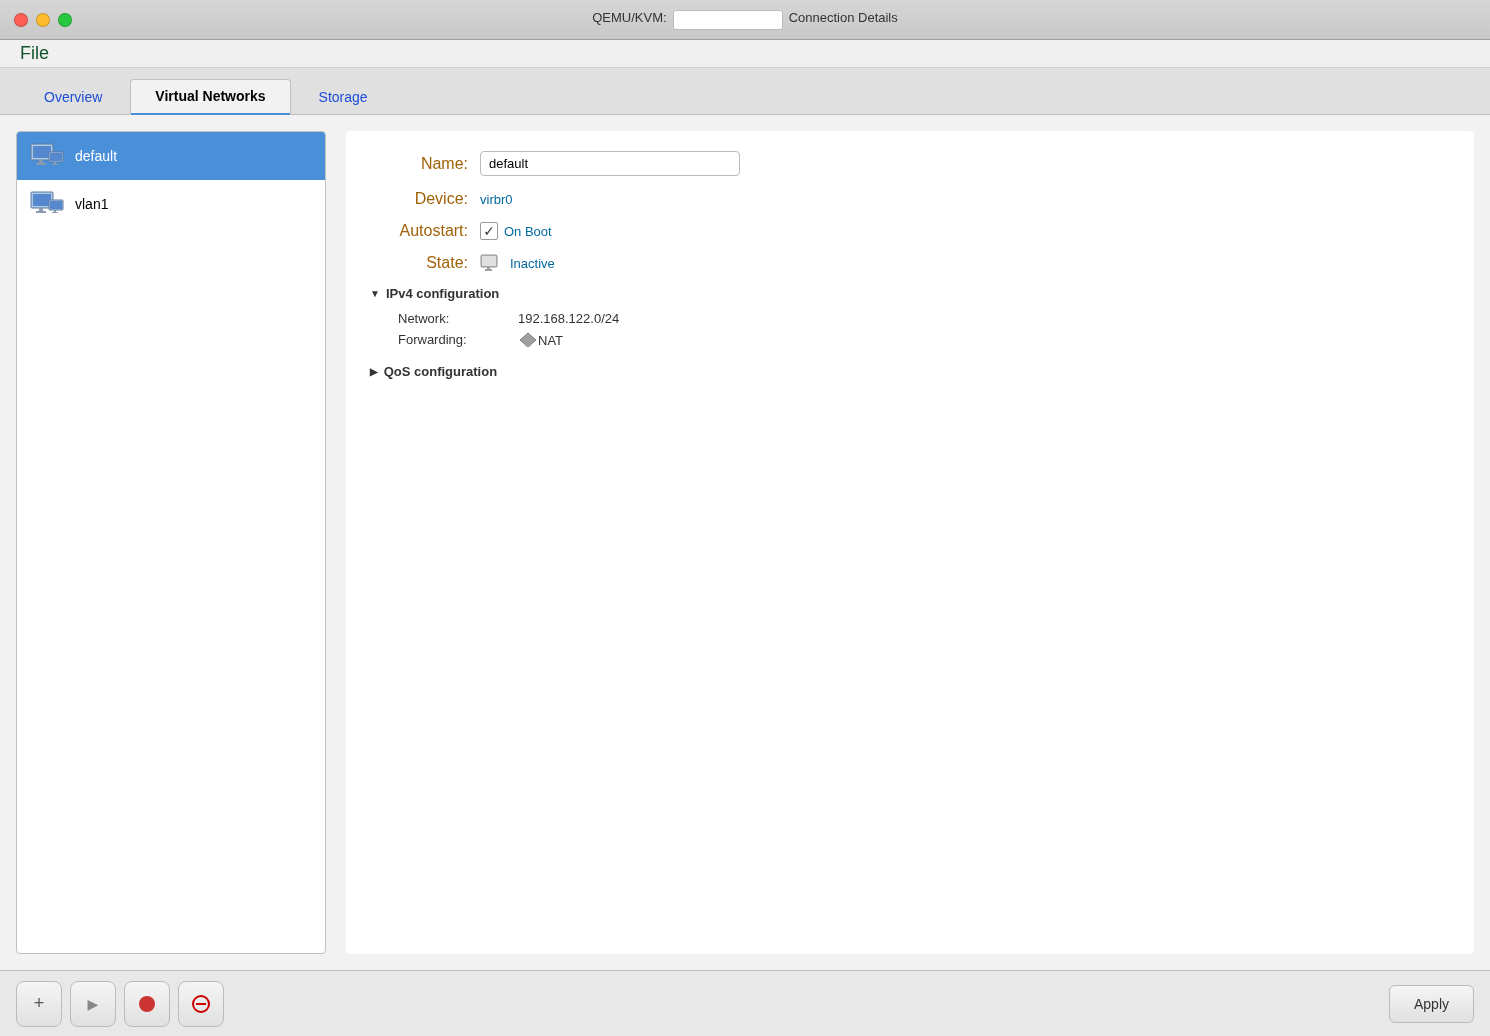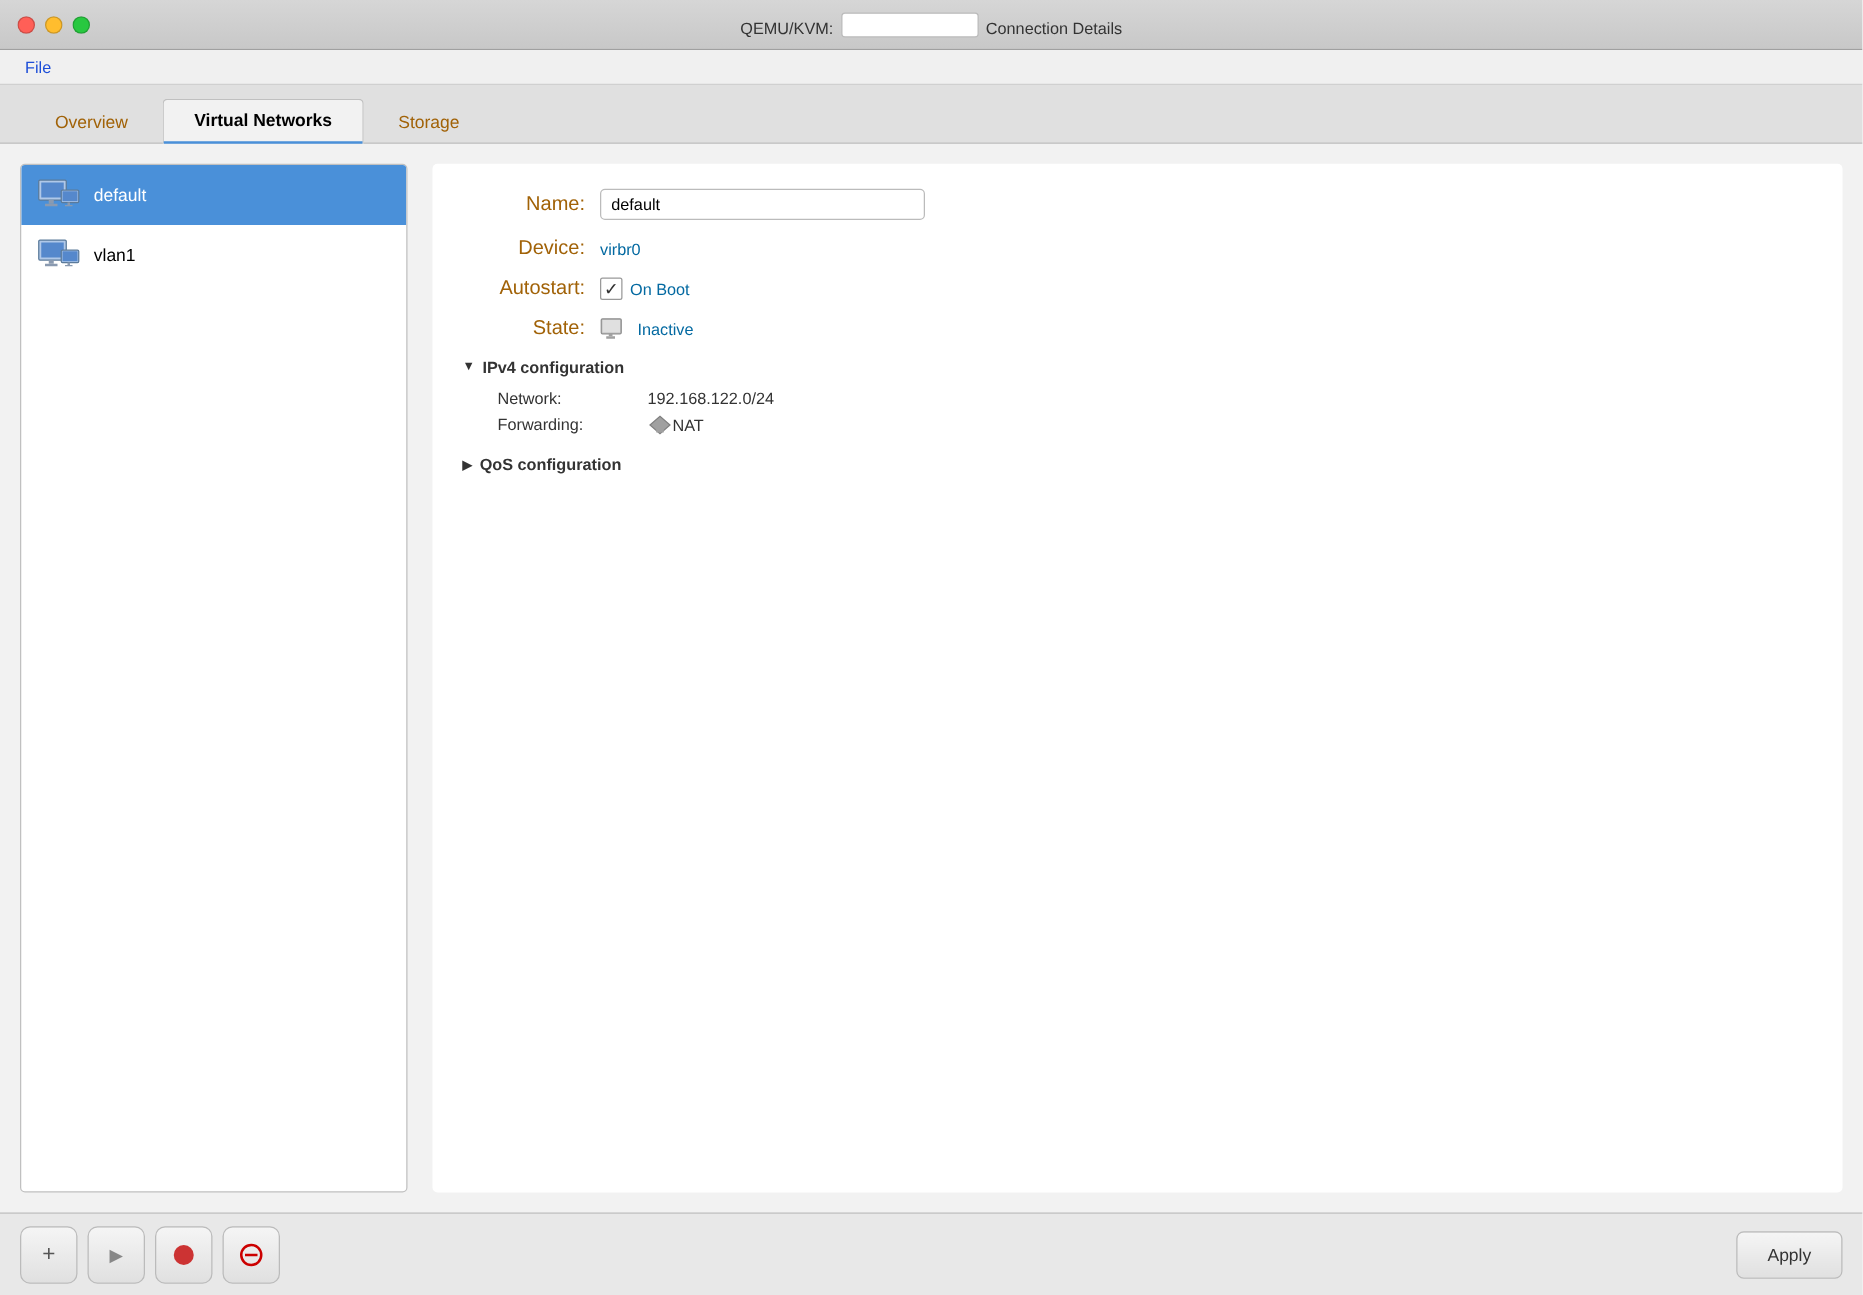--- a/index.html
+++ b/index.html
@@ -36,21 +36,21 @@
       border: 1px solid rgba(0,0,0,0.2);
       cursor: pointer;
     }
     .tb-close { background: #ff5f57; }
     .tb-min { background: #ffbd2e; }
     .tb-max { background: #28c840; }
     .titlebar-title {
       font-size: 13px;
       color: #333;
       display: flex;
-      align-items: flex-end;
+      align-items: flex-start;
       gap: 6px;
     }
     .titlebar-input {
       background: #fff;
       border: 1px solid #bbb;
       border-radius: 3px;
       padding: 1px 6px;
       font-size: 12px;
       color: #ccc;
       width: 110px;
@@ -60,22 +60,22 @@
     
     .menubar {
       background: #f0f0f0;
       height: 28px;
       display: flex;
       align-items: center;
       padding: 0 12px;
       border-bottom: 1px solid #d0d0d0;
     }
     .menu-item {
-      font-size: 13px;
-      color: #1d4ed8;
+      font-size: 18px;
+      color: #14532d;
       padding: 4px 8px;
       cursor: pointer;
       border-radius: 3px;
     }
 
     
     .main-content {
       background: #f2f2f2;
       display: flex;
       flex-direction: column;
@@ -87,21 +87,21 @@
       background: #e0e0e0;
       display: flex;
       align-items: flex-end;
       padding: 10px 20px 0 20px;
       border-bottom: 1px solid #c0c0c0;
       gap: 4px;
     }
     .tab {
       padding: 8px 24px 10px 24px;
       font-size: 14px;
-      color: #a16207;
+      color: #1d4ed8;
       cursor: pointer;
       border-radius: 4px 4px 0 0;
       background: transparent;
       border: none;
       position: relative;
       bottom: -1px;
     }
     .tab.active {
       background: #f2f2f2;
       color: #000;

